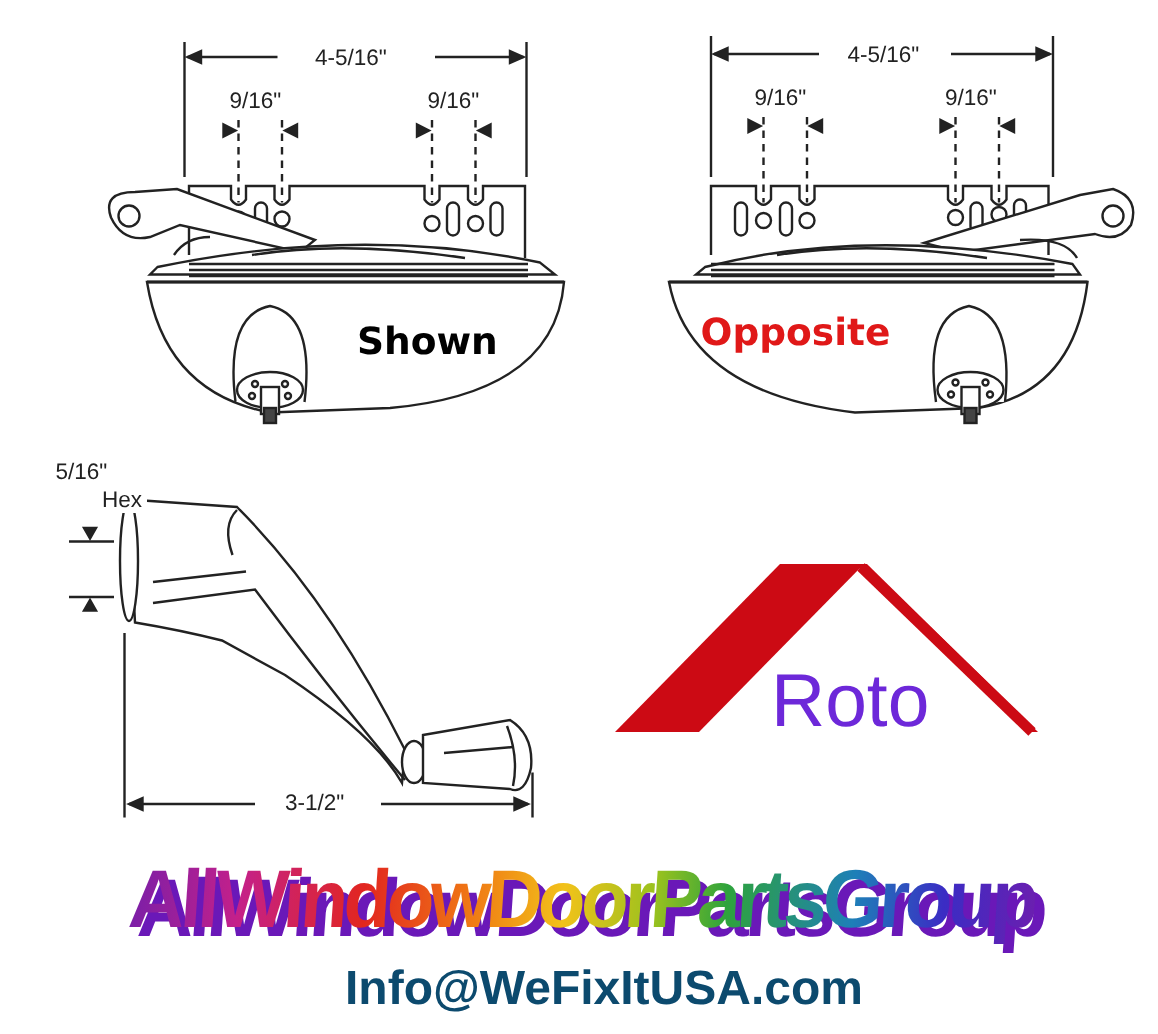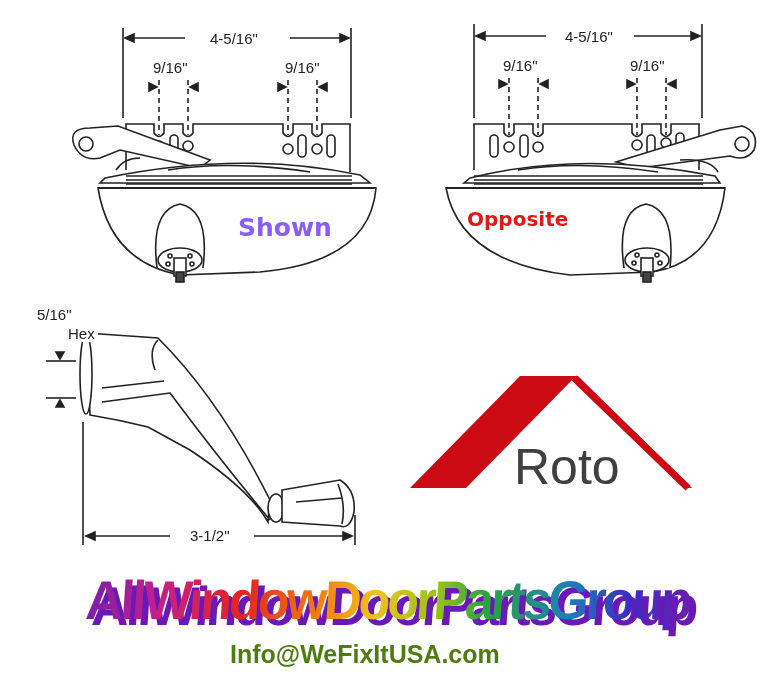--- a/index.html
+++ b/index.html
@@ -1,27 +1,27 @@
 <!DOCTYPE html>
 <html><head>
 <meta charset="utf-8">
 <style>
   html,body{margin:0;padding:0;background:#fff;}
   body{width:772px;height:689px;position:relative;overflow:hidden;font-family:"Liberation Sans",sans-serif;}
   .abs{position:absolute;}
   .dim{font-family:"Liberation Sans",sans-serif;font-size:15px;color:#222;background:#fff;padding:0 3px;line-height:16px;}
-  .label-shown{font-family:"DejaVu Sans",sans-serif;font-weight:bold;font-size:25px;color:#8b5cf6;}
-  .label-opp{font-family:"DejaVu Sans",sans-serif;font-weight:bold;font-size:20px;color:#e01818;}
-  .roto-text{font-family:"Liberation Sans",sans-serif;font-size:50px;color:#404040;letter-spacing:0px;}
+  .label-shown{font-family:"DejaVu Sans",sans-serif;font-weight:bold;font-size:25px;color:#000000;}
+  .label-opp{font-family:"DejaVu Sans",sans-serif;font-weight:bold;font-size:25px;color:#e01818;}
+  .roto-text{font-family:"Liberation Sans",sans-serif;font-size:50px;color:#6d28d9;letter-spacing:0px;}
   .brand{font-family:"Liberation Sans",sans-serif;font-weight:bold;font-size:52px;letter-spacing:-3px;
     background:linear-gradient(90deg,#7a1fa8 0%,#c4208a 12%,#e2261f 26%,#f07a14 38%,#f2c21a 48%,#9ac21e 58%,#2ea33c 66%,#1e7fb8 80%,#3b2cc4 90%,#6a1fb0 100%);
     -webkit-background-clip:text;background-clip:text;color:transparent;
     text-shadow:none;transform:skewX(-4deg) scaleY(1.05);}
   .brand-shadow{font-family:"Liberation Sans",sans-serif;font-weight:bold;font-size:52px;letter-spacing:-3px;color:#6a18b8;transform:skewX(-4deg) scaleY(1.05);}
-  .email{font-family:"Liberation Sans",sans-serif;font-weight:bold;font-size:25px;color:#4d7c0f;}
+  .email{font-family:"Liberation Sans",sans-serif;font-weight:bold;font-size:32px;color:#0c4a6e;}
 </style>
 </head>
 <body>
 
 <div class="abs" style="left:60px;top:0;width:320px;height:290px;">
   <svg width="320" height="290" viewBox="0 0 320 290">
     <g stroke="#222" fill="none" stroke-width="1.6">
 
       <line x1="63" y1="28" x2="63" y2="118"></line>
       <line x1="291" y1="28" x2="291" y2="118"></line>

